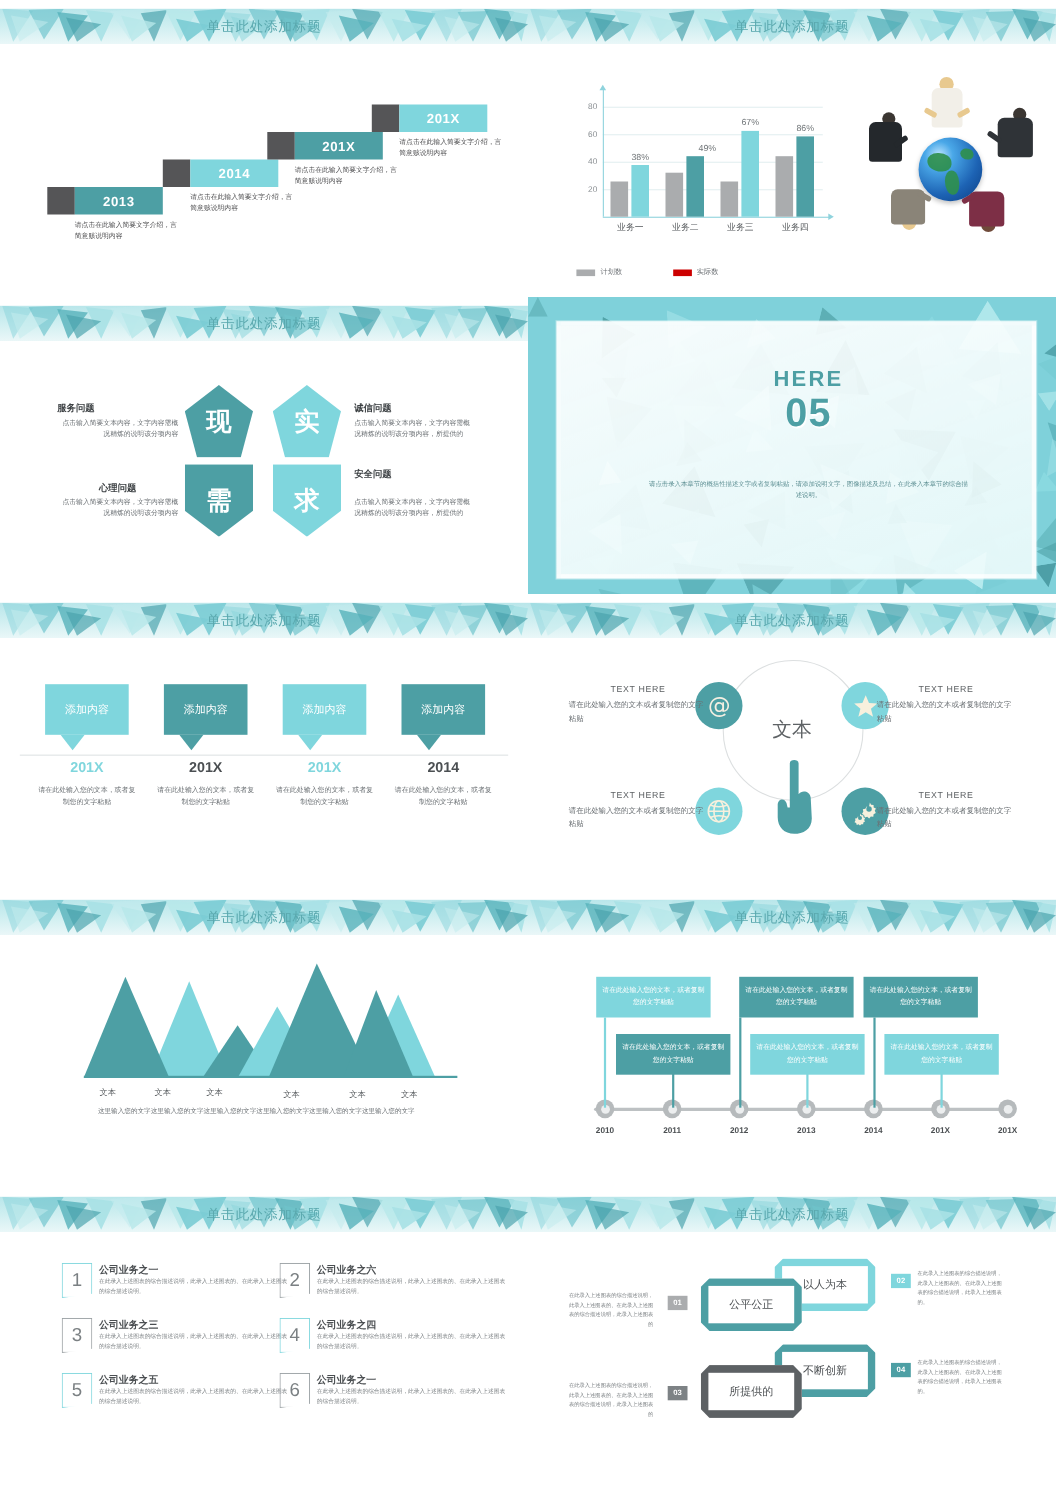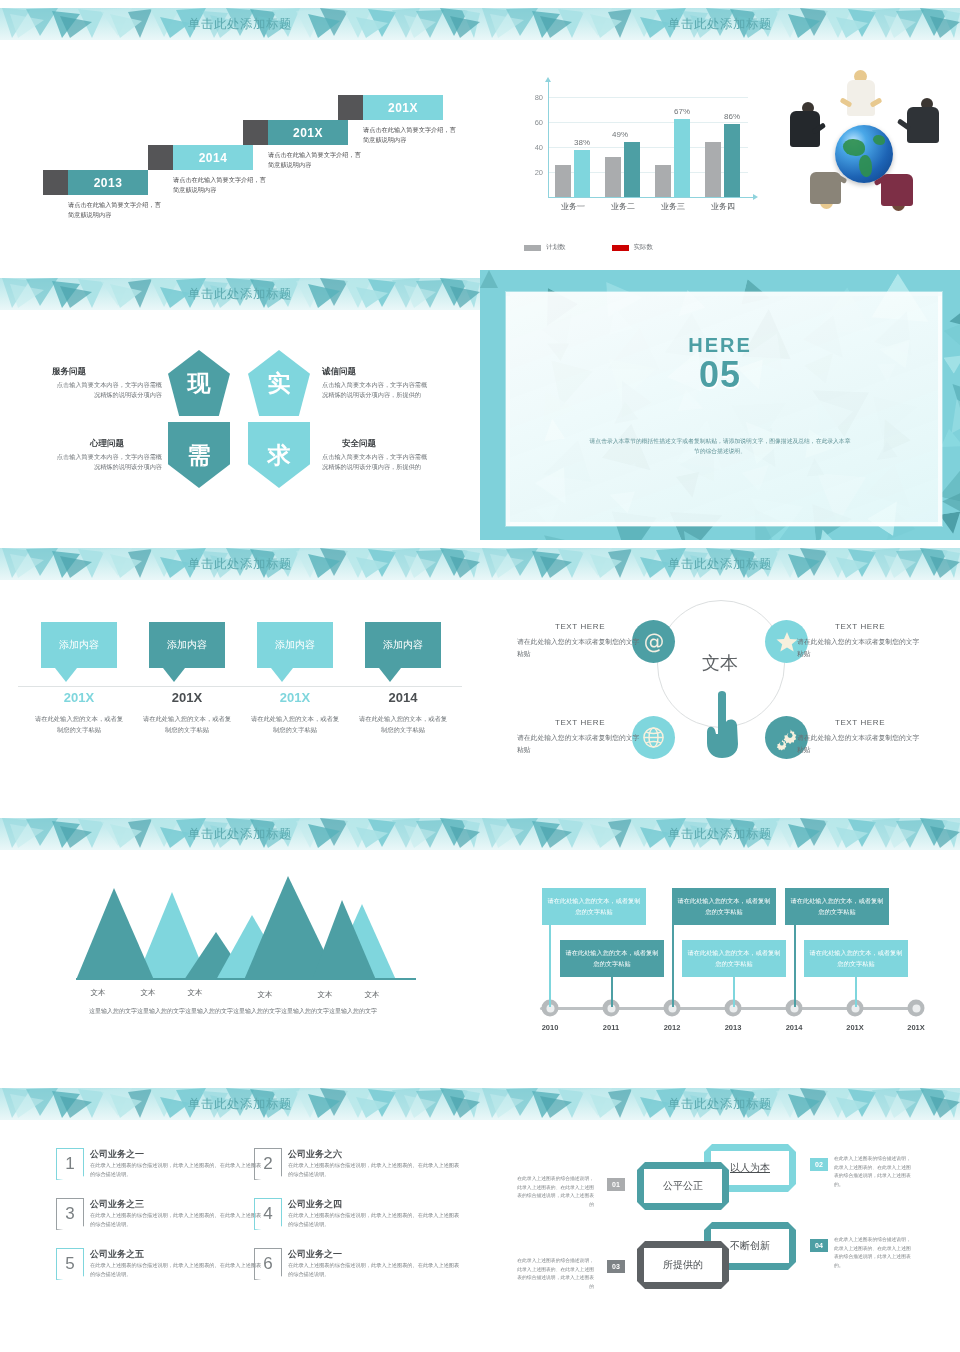--- a/index.html
+++ b/index.html
@@ -1,18 +1,18 @@
 <!DOCTYPE html>
 <html><head>
 <meta charset="utf-8">
 <style>
   html,body{margin:0;padding:0;background:#ffffff;}
   body{width:960px;height:1352px;font-family:"Liberation Sans","DejaVu Sans",sans-serif;-webkit-font-smoothing:antialiased;}
   .deck{width:960px;height:1352px;display:grid;grid-template-columns:480px 480px;grid-template-rows:270px 270px 270px 270px 272px;}
-  .slide{position:relative;width:480px;height:270px;overflow:hidden;background:#ffffff;}
+  .slide{position:relative;width:480px;height:270px;overflow:hidden;background:#ffffff;padding-left:30px;}
   .slide.r5{height:272px;}
 
   
   .banner{position:absolute;left:0;top:8px;width:480px;height:32px;overflow:hidden;
     background:linear-gradient(180deg,#b9e6ea 0%,#cdeef0 45%,#eaf7f8 100%);}
   .banner-title{position:absolute;left:0;top:8px;width:480px;height:32px;display:flex;
      align-items:center;justify-content:center;font-size:12.5px;color:#5aa8ae;letter-spacing:.5px;z-index:6;}
   .banner-fade{position:absolute;left:0;bottom:0;width:480px;height:10px;
      background:linear-gradient(180deg,rgba(255,255,255,0) 0%,rgba(255,255,255,.95) 100%);z-index:5;}
 
@@ -360,21 +360,21 @@
       <div class="axisH"></div>
       <div class="arrowU"></div>
       <div class="arrowR"></div>
       <div id="bars-host">
           <div class="bar b-plan" style="left: 35px; width: 16px; height: 32.3556px; bottom: 0px; top: 79.6444px; position: absolute;"></div>
           <div class="bar" style="left: 54px; width: 16px; height: 47.2889px; top: 64.7111px; position: absolute; background: rgb(127, 214, 221);"></div>
           <div class="dlabel" style="left: 62px; top: 52.7111px;">38%</div>
           <div class="xlab" style="left: 53px;">业务一</div>
           <div class="bar b-plan" style="left: 85px; width: 16px; height: 39.8222px; bottom: 0px; top: 72.1778px; position: absolute;"></div>
           <div class="bar" style="left: 104px; width: 16px; height: 54.7556px; top: 57.2444px; position: absolute; background: rgb(77, 159, 164);"></div>
-          <div class="dlabel" style="left: 100px; top: 45.2444px;">49%</div>
+          <div class="dlabel" style="left: 123px; top: 45.2444px;">49%</div>
           <div class="xlab" style="left: 103px;">业务二</div>
           <div class="bar b-plan" style="left: 135px; width: 16px; height: 32.3556px; bottom: 0px; top: 79.6444px; position: absolute;"></div>
           <div class="bar" style="left: 154px; width: 16px; height: 78.4px; top: 33.6px; position: absolute; background: rgb(127, 214, 221);"></div>
           <div class="dlabel" style="left: 162px; top: 21.6px;">67%</div>
           <div class="xlab" style="left: 153px;">业务三</div>
           <div class="bar b-plan" style="left: 185px; width: 16px; height: 54.7556px; bottom: 0px; top: 57.2444px; position: absolute;"></div>
           <div class="bar" style="left: 204px; width: 16px; height: 73.4222px; top: 38.5778px; position: absolute; background: rgb(77, 159, 164);"></div>
           <div class="dlabel" style="left: 212px; top: 26.5778px;">86%</div>
           <div class="xlab" style="left: 203px;">业务四</div>
         </div>
@@ -527,21 +527,21 @@
     <div class="pent up p-light" style="left:248px;top:80px;">实</div>
     <div class="pent dn p-dark" style="left:168px;top:152px;">需</div>
     <div class="pent dn p-light" style="left:248px;top:152px;">求</div>
 
     <div class="ptitle" style="left:52px;top:96px;">服务问题</div>
     <div class="ptxt" style="left:52px;top:110px;text-align:right;">点击输入简要文本内容，文字内容需概况精炼的说明该分项内容</div>
     <div class="ptitle" style="left:322px;top:96px;">诚信问题</div>
     <div class="ptxt" style="left:322px;top:110px;">点击输入简要文本内容，文字内容需概况精炼的说明该分项内容，所提供的</div>
     <div class="ptitle" style="left:52px;top:168px;text-align:center;">心理问题</div>
     <div class="ptxt" style="left:52px;top:182px;text-align:right;">点击输入简要文本内容，文字内容需概况精炼的说明该分项内容</div>
-    <div class="ptitle" style="left:322px;top:168px;margin-left:20px;">安全问题</div>
+    <div class="ptitle" style="left:322px;top:156px;">安全问题</div>
     <div class="ptxt" style="left:322px;top:182px;">点击输入简要文本内容，文字内容需概况精炼的说明该分项内容，所提供的</div>
   </div>
 
   <div class="slide">
     <div class="part-bg" id="part-bg">
         <svg style="position:absolute;left:0px;top:0px;width:18px;height:18px;transform:rotate(0deg);opacity:0.45">
           <polygon points="0,18 9,0 18,18" fill="#4d9fa4"></polygon>
         </svg>
         <svg style="position:absolute;left:67px;top:41px;width:31px;height:31px;transform:rotate(37deg);opacity:0.56">
           <polygon points="0,31 15.5,0 31,31" fill="#68bcc3"></polygon>
@@ -1502,21 +1502,21 @@
         </svg>
         <svg style="position:absolute;left:0;top:0;width:480px;height:32px;opacity:0.67">
           <polygon points="450,8 480,14 460,30" fill="#4aa3ad"></polygon>
         </svg>
       </div>
     <div class="banner-fade"></div>
     <div class="banner-title">单击此处添加标题</div>
 
     <div class="lk" style="left:224px;top:64px;">
       <div class="lk-o" style="border-color:#7fd6dd;"></div>
-      <span style="position:relative;z-index:2;text-decoration:underline;">以人为本</span>
+      <span style="position:relative;z-index:2;">以人为本</span>
     </div>
     <div class="lk" style="left:157px;top:82px;">
       <div class="lk-o" style="border-color:#4d9fa4;background:#ffffff;"></div>
       <span style="position:relative;z-index:2;">公平公正</span>
     </div>
     <div class="lk" style="left:224px;top:142px;">
       <div class="lk-o" style="border-color:#4d9fa4;"></div>
       <span style="position:relative;z-index:2;">不断创新</span>
     </div>
     <div class="lk" style="left:157px;top:161px;">

